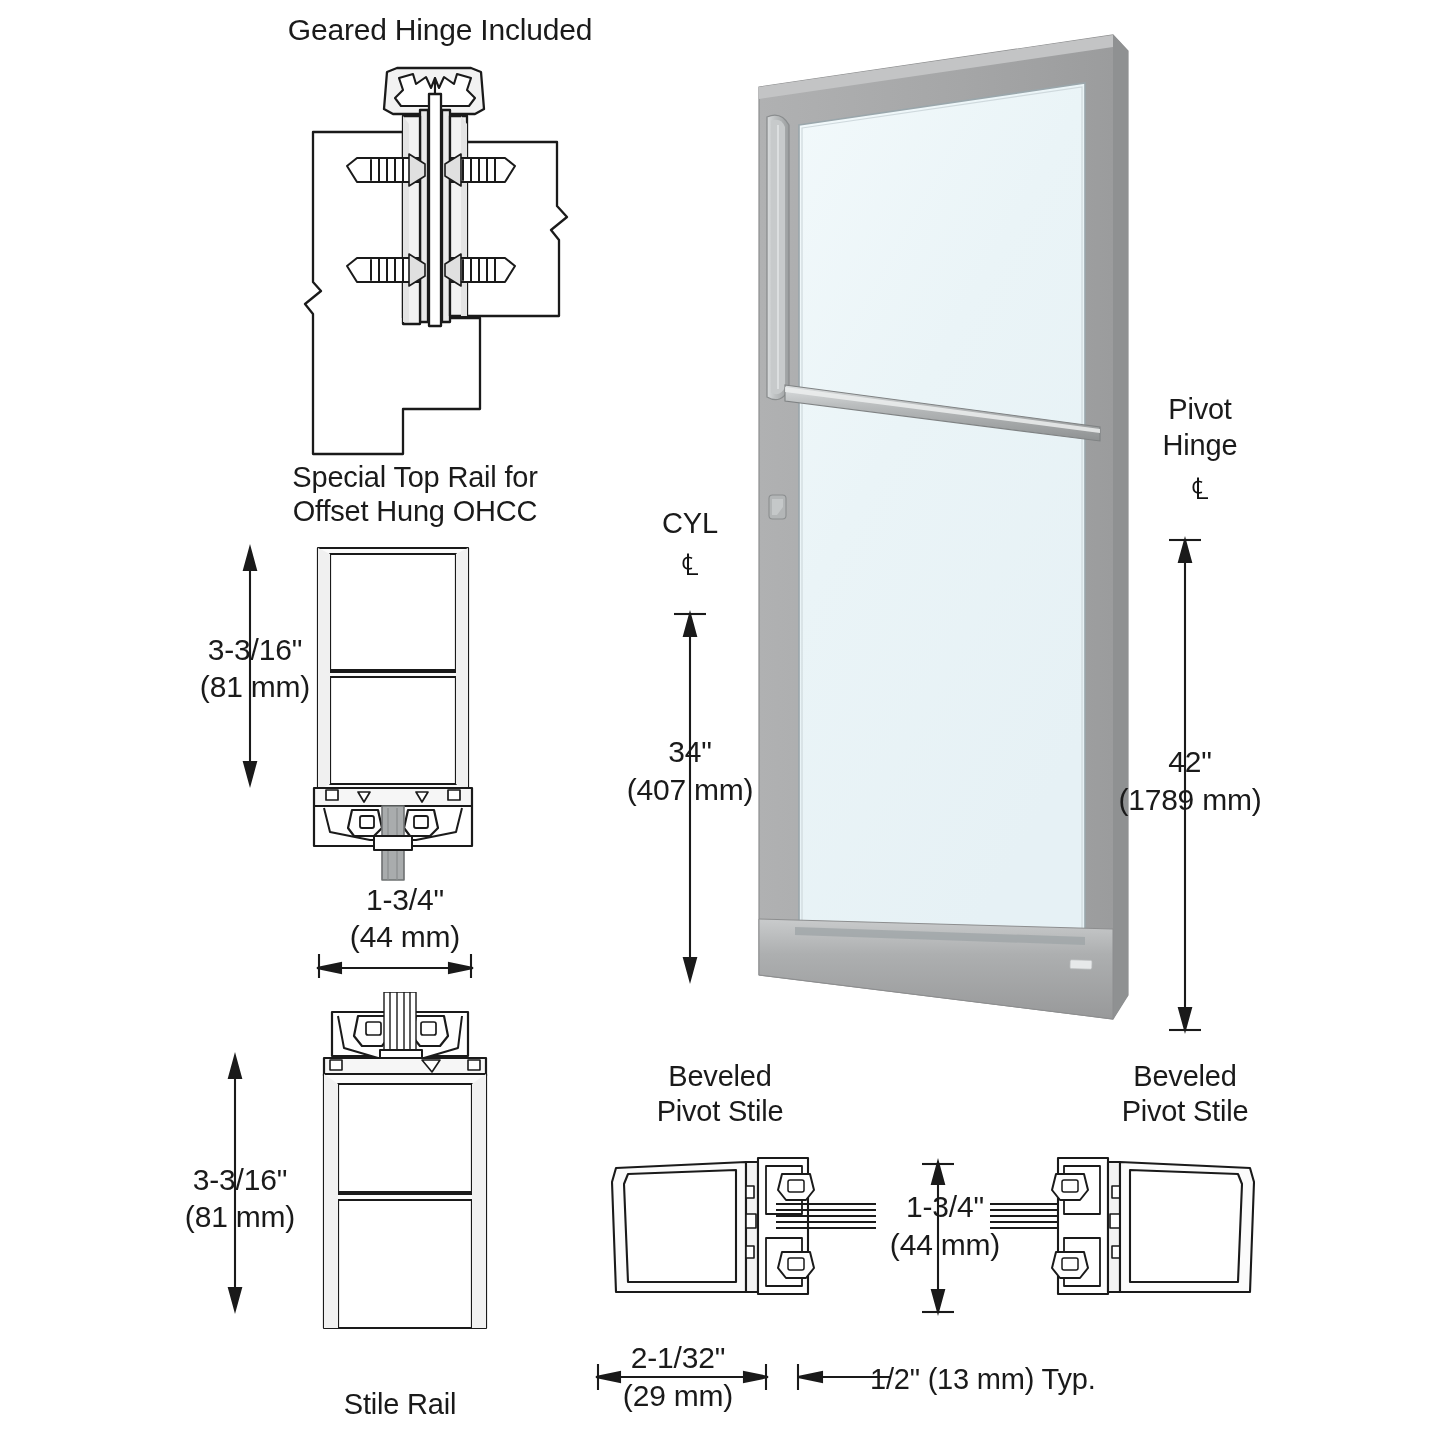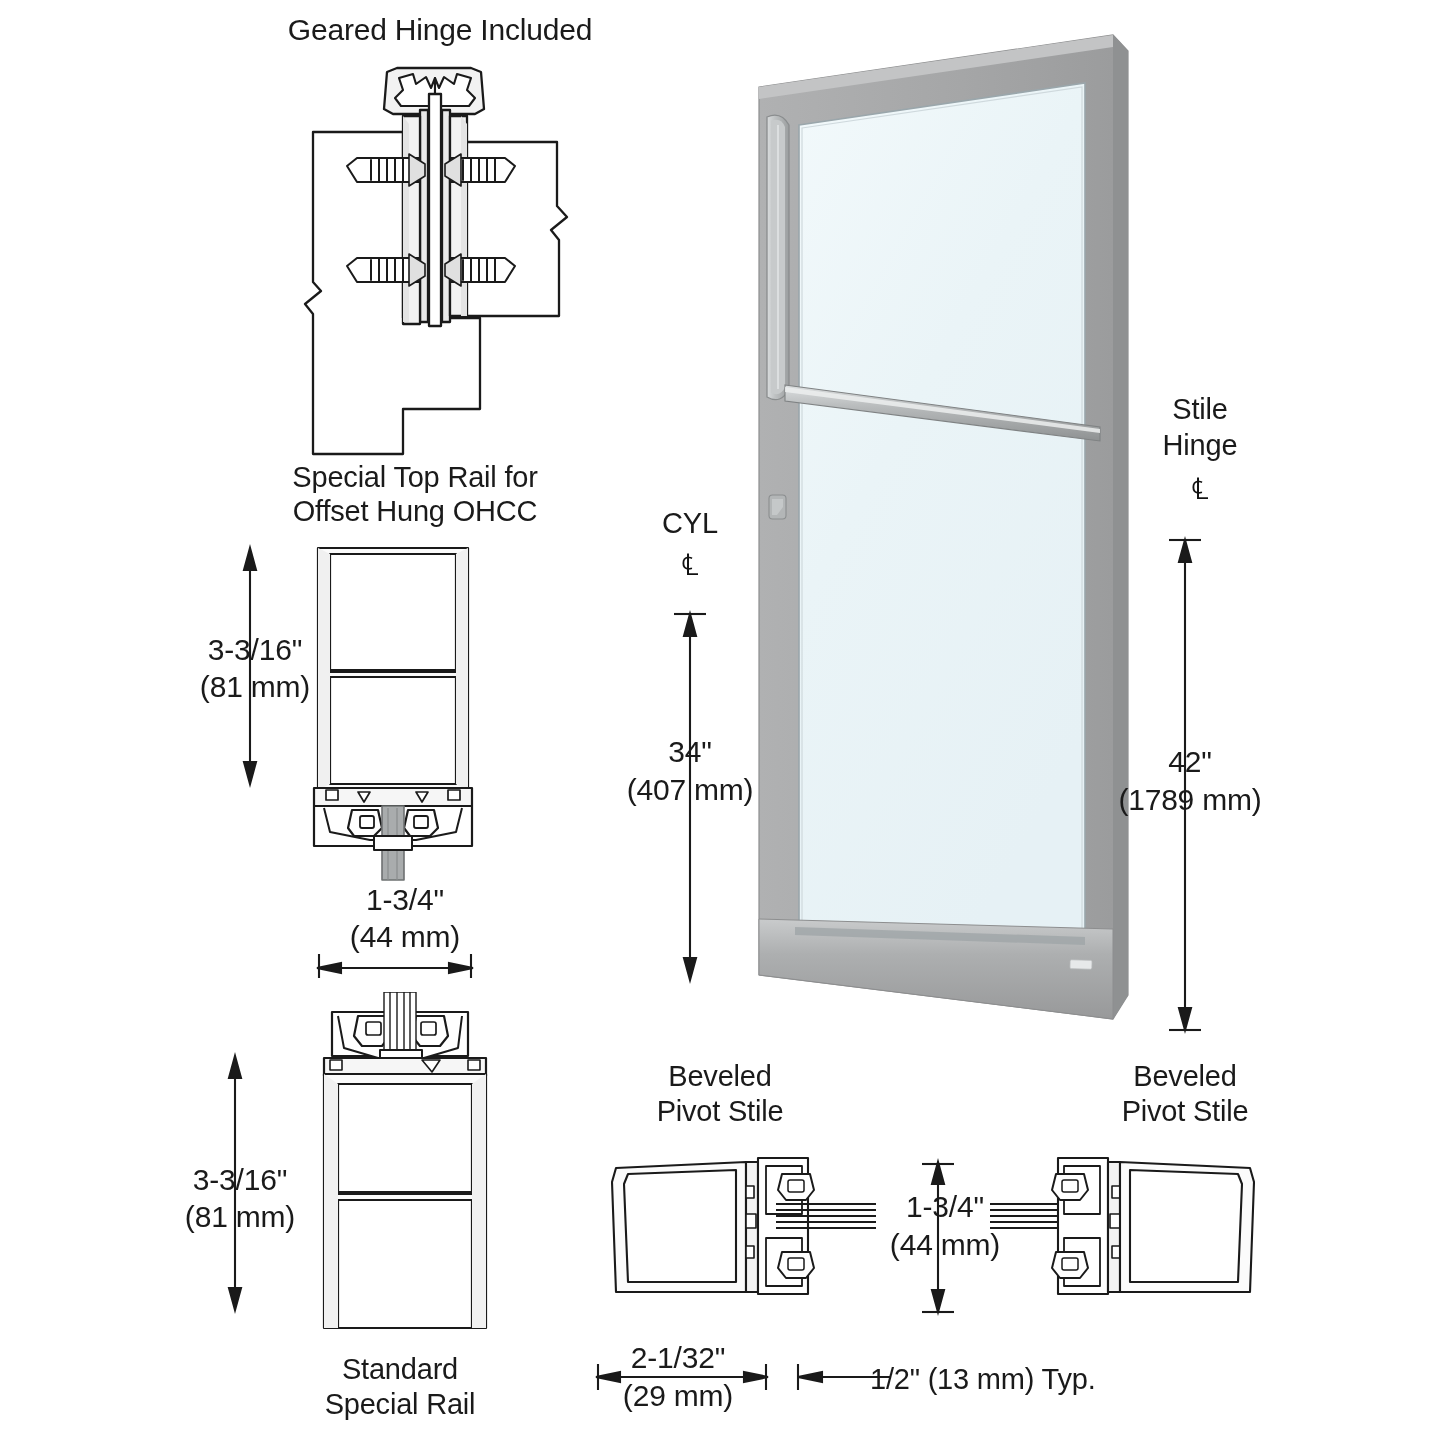--- a/index.html
+++ b/index.html
@@ -232,22 +232,21 @@
       <g stroke="#1a1a1a" stroke-width="2.1" fill="#1a1a1a">
         <line x1="20" y1="14" x2="20" y2="248"></line>
         <polygon points="20,4 14,26 26,26"></polygon>
         <polygon points="20,258 14,236 26,236"></polygon>
       </g>
     </svg>
   </div>
   <div class="lbl lbl-dim" style="left:175px; top:1158px; width:130px;">3-3/16"</div>
   <div class="lbl lbl-dim" style="left:165px; top:1195px; width:150px;">(81 mm)</div>
 
-  <div class="lbl lbl-caption" style="left:270px; top:1348px; width:260px;">Standard</div>
-  <div class="lbl lbl-caption" style="left:270px; top:1383px; width:260px;">Special Rail</div>
+  <div class="lbl lbl-caption" style="left:270px; top:1383px; width:260px;">Stile Rail</div>
 
   <div class="svgwrap" style="left:745px; top:25px;">
     <svg width="400" height="1010" viewBox="0 0 400 1010">
       <defs>
         <linearGradient id="frameGrad" x1="0" y1="0" x2="1" y2="0">
           <stop offset="0%" stop-color="#b0b1b2"></stop>
           <stop offset="55%" stop-color="#a5a6a7"></stop>
           <stop offset="100%" stop-color="#9a9b9c"></stop>
         </linearGradient>
         <linearGradient id="glassGrad" x1="0" y1="0" x2="0.6" y2="1">
@@ -314,21 +313,21 @@
         <line x1="6" y1="8" x2="38" y2="8"></line>
         <line x1="22" y1="18" x2="22" y2="362"></line>
         <polygon points="22,8 16,30 28,30"></polygon>
         <polygon points="22,374 16,352 28,352"></polygon>
       </g>
     </svg>
   </div>
   <div class="lbl lbl-dim" style="left:605px; top:730px; width:170px;">34"</div>
   <div class="lbl lbl-dim" style="left:595px; top:768px; width:190px;">(407 mm)</div>
 
-  <div class="lbl lbl-caption" style="left:1110px; top:388px; width:180px;">Stile</div>
+  <div class="lbl lbl-caption" style="left:1110px; top:388px; width:180px;">Pivot</div>
   <div class="lbl lbl-caption" style="left:1110px; top:424px; width:180px;">Hinge</div>
   <div class="cl-sym" style="left:1110px; top:470px; width:180px;">℄</div>
 
   <div class="svgwrap" style="left:1163px; top:528px;">
     <svg width="44" height="506" viewBox="0 0 44 506">
       <g stroke="#1a1a1a" stroke-width="2.1" fill="#1a1a1a">
         <line x1="6" y1="8" x2="38" y2="8"></line>
         <line x1="22" y1="18" x2="22" y2="486"></line>
         <polygon points="22,8 16,30 28,30"></polygon>
         <polygon points="22,498 16,476 28,476"></polygon>

